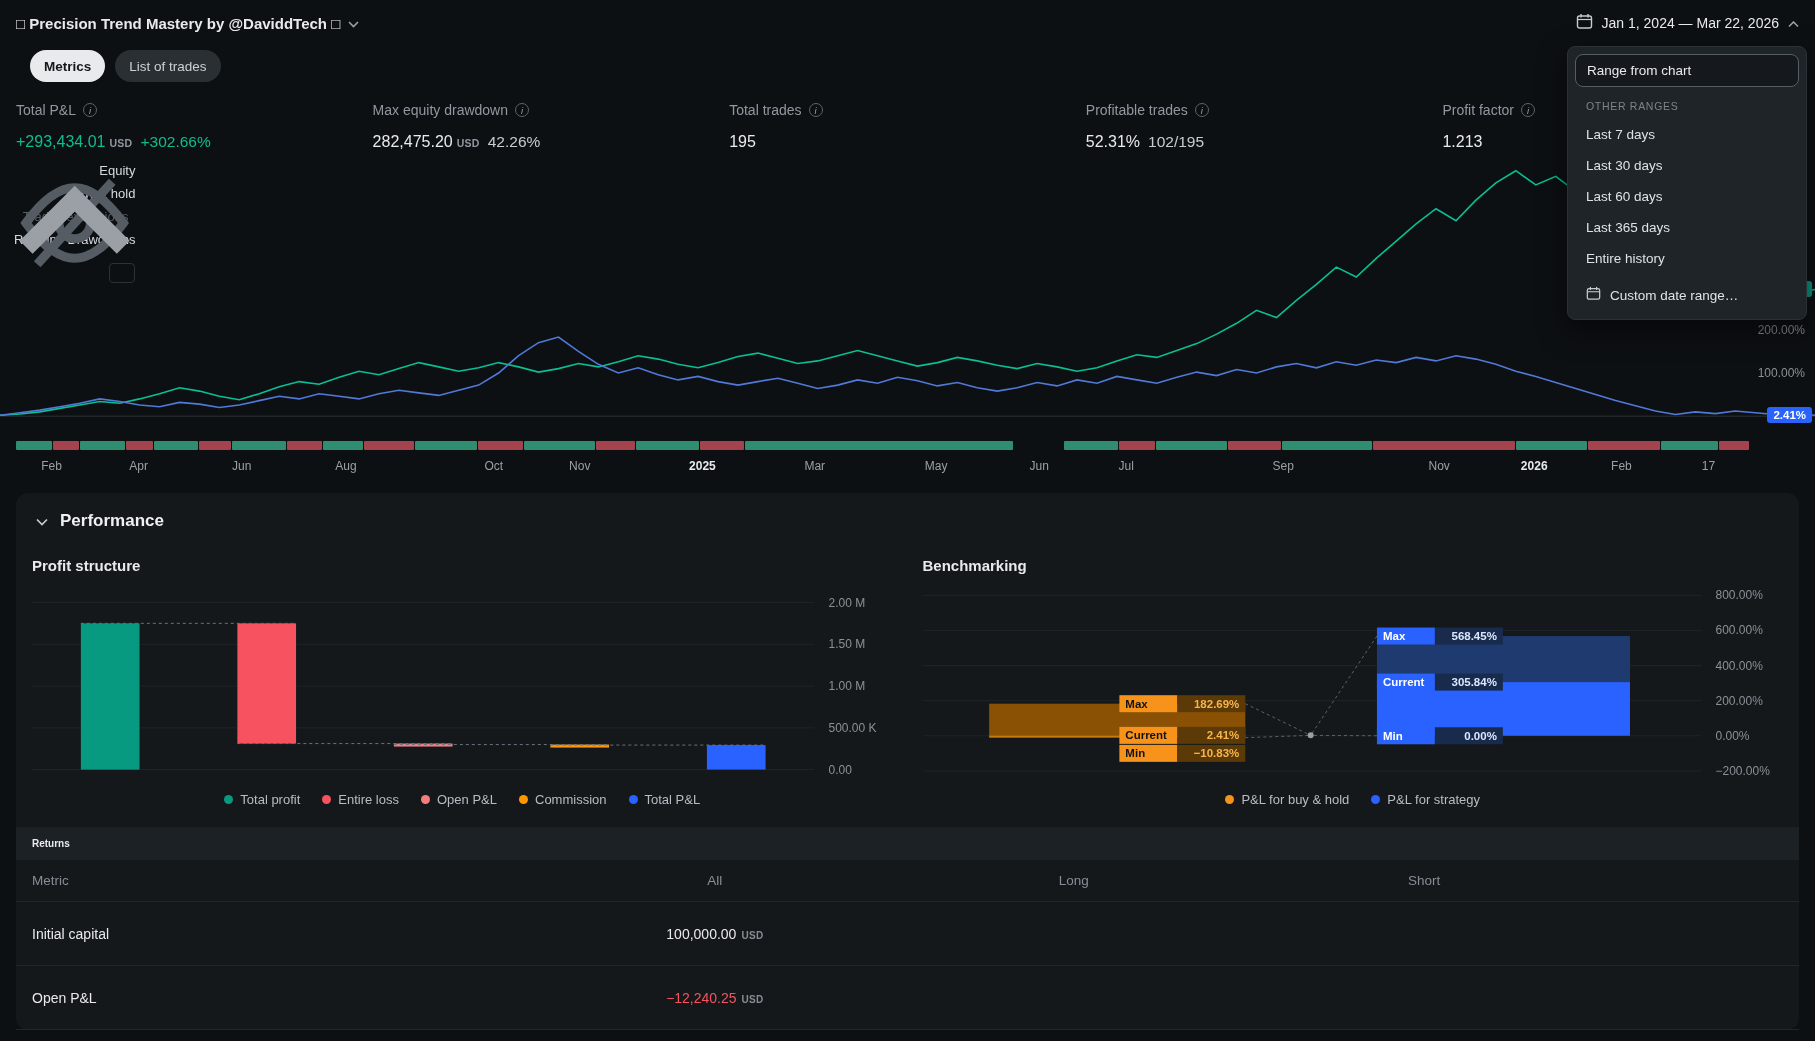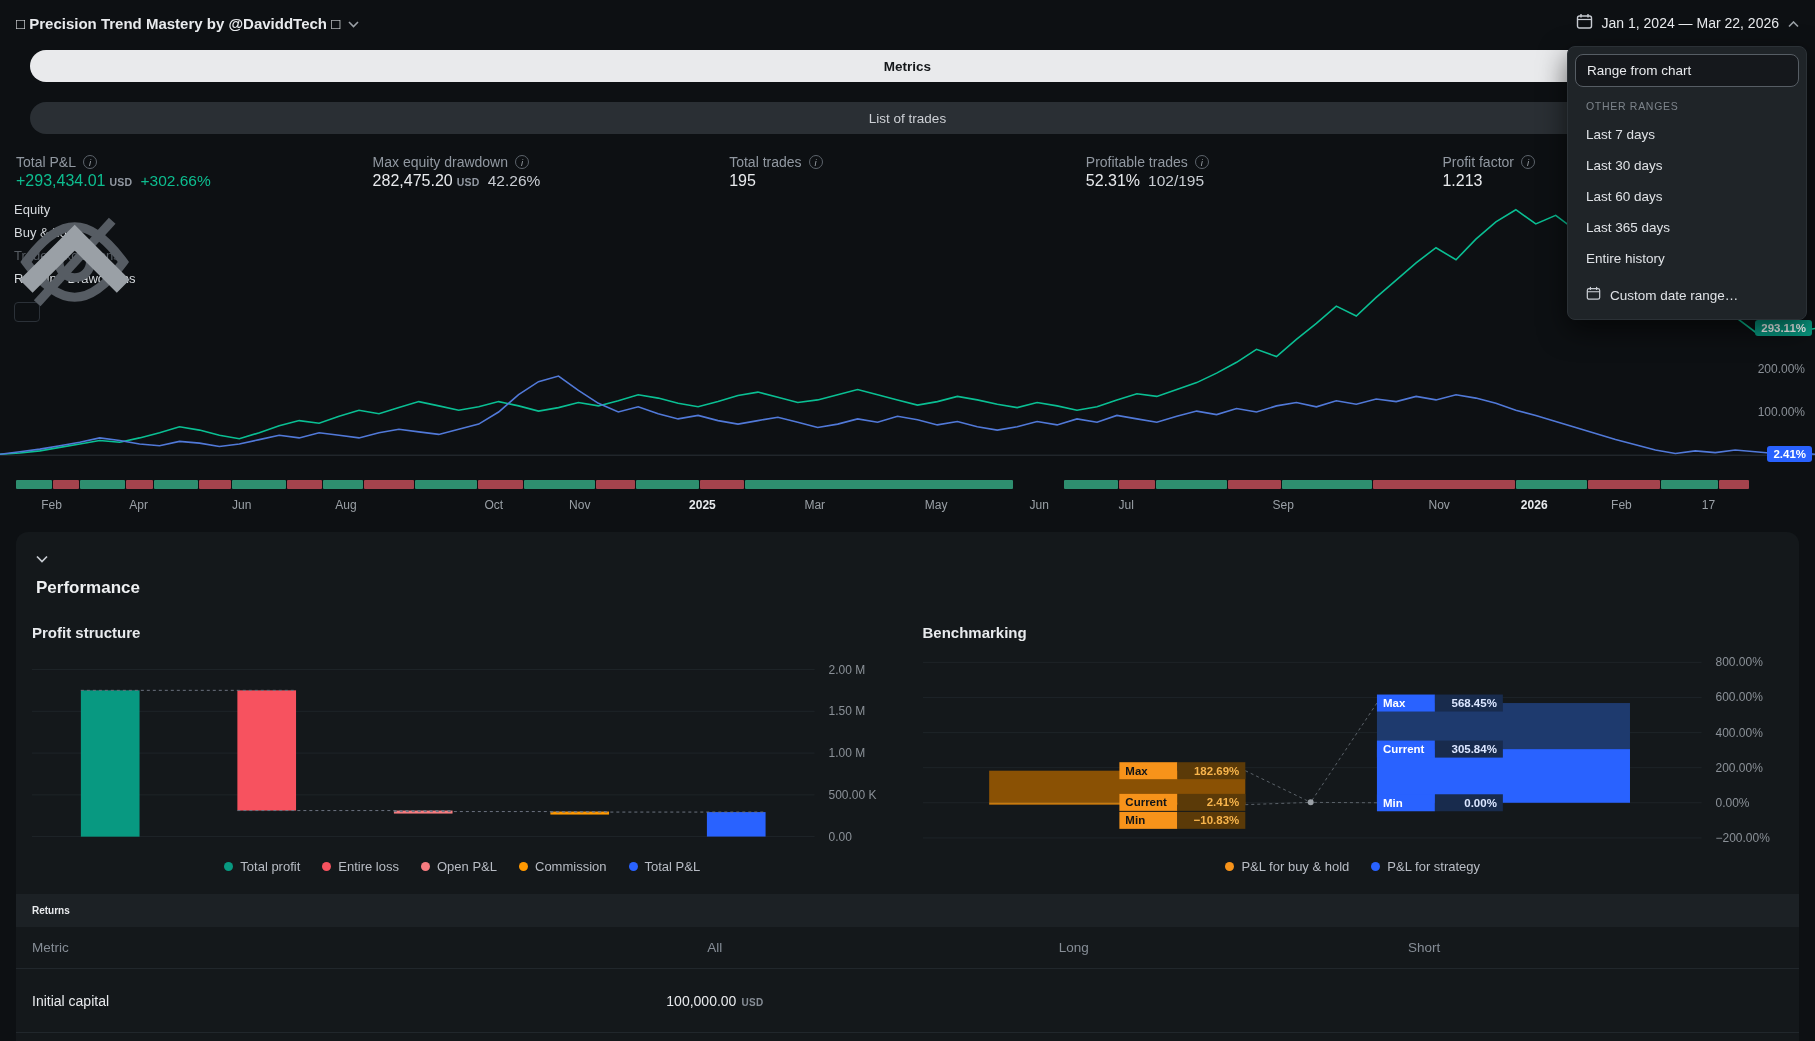--- a/index.html
+++ b/index.html
@@ -7,58 +7,58 @@
     width:1815px;height:1041px;overflow:hidden;
     background:#0d1013;color:#d1d4dc;
     font-family:"Liberation Sans", sans-serif;
     font-size:14px;
   }
   .topbar{height:46px;display:flex;align-items:center;justify-content:space-between;padding:0 16px;}
   .title-wrap{display:flex;align-items:center;gap:8px;cursor:pointer;text-align:center;}
   .title{font-size:15px;font-weight:700;color:#e8eaed;}
   .chev{display:inline-block;}
   .date-btn{display:flex;align-items:center;gap:9px;cursor:pointer;color:#e8eaed;font-size:14px;}
-  .tabs{display:flex;gap:20px;padding:4px 30px 0;flex-direction:column;}
+  .tabs{display:flex;gap:10px;padding:4px 30px 0;}
   .tab{height:32px;padding:0 14px;border-radius:16px;border:none;font-size:13.5px;cursor:pointer;font-family:inherit;}
   .tab.active{background:#e9eaec;color:#14171a;font-weight:700;}
   .tab.inactive{background:#2a2f34;color:#cdd0d5;}
   .metrics{display:grid;grid-template-columns:repeat(5,1fr);padding:20px 16px 0;}
   .metric-label{font-size:14px;color:#9198a1;display:flex;align-items:center;gap:7px;}
-  .metric-value{margin-top:2px;font-size:16px;color:#e8eaed;display:flex;align-items:baseline;gap:8px;}
+  .metric-value{margin-top:15px;font-size:16px;color:#e8eaed;display:flex;align-items:baseline;gap:8px;}
   .metric-value .cur{font-size:10.5px;font-weight:700;color:#9198a1;letter-spacing:.3px;margin-left:-4px;}
   .metric-value .sec{font-size:15.5px;color:#c8ccd2;}
   .green, .metric-value.pnl .val, .metric-value.pnl .sec{color:#0dbd8f;}
   .icon-circle{width:14px;height:14px;border-radius:50%;border:1px solid #5c636b;color:#9aa0a6;
     display:inline-flex;align-items:center;justify-content:center;font-size:9.5px;flex:0 0 auto;}
   .icon-circle.info::after{content:"i";font-style:italic;}
   .help-circle{width:15px;height:15px;border-radius:50%;background:#6b7278;color:#14171a;
     display:inline-flex;align-items:center;justify-content:center;font-size:10px;font-weight:700;}
   .help-circle::after{content:"?";}
   .eq-header{padding:18px 16px 0;display:flex;align-items:center;gap:8px;font-size:14.5px;font-weight:700;color:#e8eaed;}
   .eq-chart{position:relative;height:268px;margin-top:8px;}
   .eq-chart svg{position:absolute;inset:0;width:100%;height:100%;display:block;}
-  .eq-legend{position:absolute;left:14px;top:4px;display:flex;flex-direction:column;gap:8px;z-index:2;font-size:13px;}
+  .eq-legend{position:absolute;left:14px;top:4px;display:flex;flex-direction:column;gap:8px;z-index:2;font-size:13px;align-items:flex-end;}
   .eq-legend-item{display:flex;align-items:center;gap:7px;color:#d6dade;cursor:pointer;}
   .eq-legend-item.disabled{color:#565c63;}
   .collapse-btn{margin-top:8px;width:26px;height:20px;border:1px solid #2b3138;border-radius:4px;background:transparent;
     display:flex;align-items:center;justify-content:center;cursor:pointer;}
   .eq-tick{position:absolute;right:10px;transform:translateY(-50%);font-size:12px;color:#8a9097;z-index:2;}
   .eq-badge{position:absolute;right:3px;transform:translateY(-50%);font-size:11.5px;font-weight:700;color:#fff;
     padding:2px 6px;border-radius:3px;z-index:2;}
   .timeline{margin:14px 16px 0;position:relative;}
   .tl-bars{display:flex;height:9px;align-items:stretch;}
   .tl-seg{margin-right:1px;border-radius:1px;}
   .tl-seg.g{background:#2e8e6f;}
   .tl-seg.r{background:#a4434d;}
   .tl-seg.gap{background:transparent;}
   .tl-labels{position:relative;margin-top:9px;height:16px;font-size:12px;color:#9aa0a6;}
   .tl-label{position:absolute;transform:translateX(-50%);white-space:nowrap;}
   .tl-label.bold{color:#e8eaed;font-weight:700;}
   .card{margin:18px 16px 0;background:#14181b;border-radius:12px;}
-  .card-header{display:flex;align-items:flex-start;gap:12px;padding:18px 20px 10px;cursor:pointer;flex-direction:column;}
+  .card-header{display:flex;align-items:center;gap:12px;padding:18px 20px 10px;cursor:pointer;}
   .card-header h2{font-size:17px;font-weight:700;color:#eef0f2;}
   .charts-row{display:flex;gap:30px;padding:4px 16px 0;}
   .chart-col{flex:1;min-width:0;}
   .chart-col h3{font-size:15px;font-weight:700;color:#e8eaed;margin:12px 0 16px;}
   .plot{width:100%;height:188px;display:block;}
   .tick{fill:#8a9097;font-size:12px;}
   .boxcap{font-size:11.5px;font-weight:700;}
   .boxval{font-size:11.5px;font-weight:700;}
   .legend{display:flex;justify-content:center;gap:22px;margin-top:14px;font-size:13px;color:#b8bcc4;}
   .legend-item{display:flex;align-items:center;gap:7px;cursor:pointer;}

